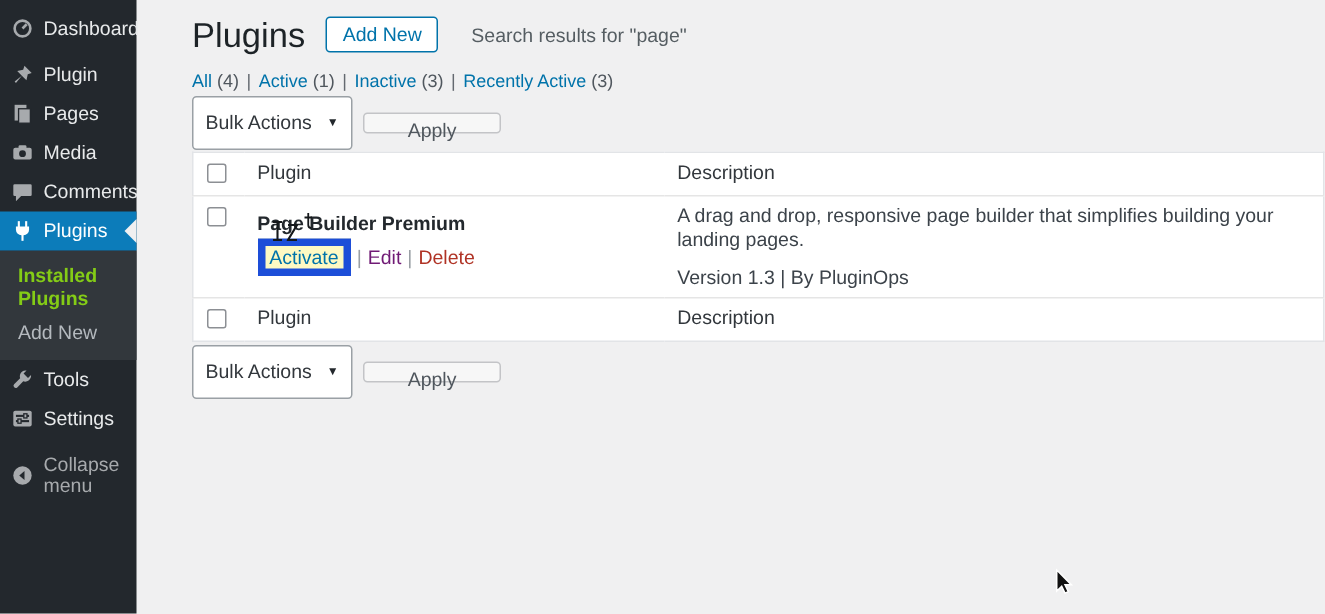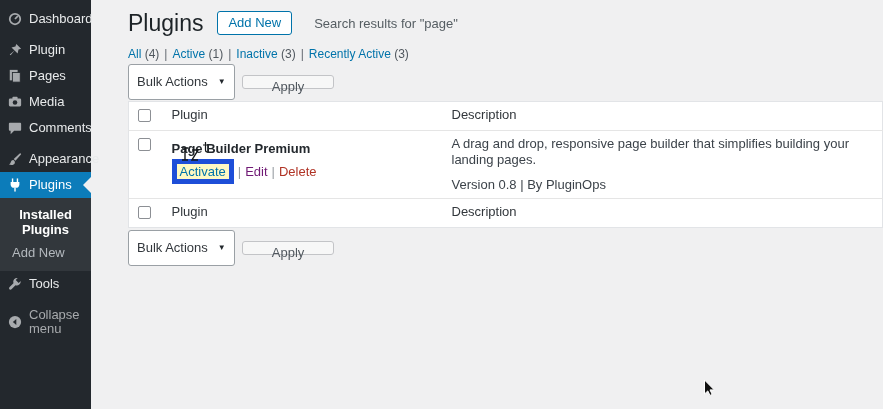--- a/index.html
+++ b/index.html
@@ -23,21 +23,21 @@
   .icon svg { width:14px; height:14px; display:block; }
   .menu-item.gap { margin-top:5px; }
   .menu-item.active { background:#0c7cba; color:#fff; }
   .menu-item.active .icon { color:#fff; }
   .menu-item.active::after {
     content:""; position:absolute; right:0; top:50%; margin-top:-8px;
     border:8px solid transparent; border-right-color:#f0f0f1;
   }
   .submenu { background:#32373c; padding:5px 0 7px; }
   .submenu-item { padding:4px 12px; color:#b4b9be; cursor:pointer; font-size:13px; line-height:15px; }
-  .submenu-item.active { color:#ffffff; font-weight:bold;text-align:center; }
+  .submenu-item.active { color:#84cc16; font-weight:bold; }
   .menu-item.dim { color:#a7aaad; }
 
   
   .content { position:absolute; left:110px; top:0; right:0; bottom:0; padding:8px 0 0 18px; }
   .header-row { display:flex; align-items:center; height:30px; }
   .page-title { font-size:23px; font-weight:400; color:#1d2327; margin:0; line-height:29px; }
   .add-new-btn {
     margin-left:14px; padding:4px 10px; background:#fff; border:1px solid #0073aa;
     border-radius:3px; color:#0073aa; font-size:13px; cursor:pointer; line-height:14px;
   }
@@ -138,29 +138,20 @@
 
   <div class="menu-item">
     <span class="icon">
       <svg viewBox="0 0 16 16">
           <path d="M2 2 h12 a1 1 0 0 1 1 1 v7 a1 1 0 0 1 -1 1 h-7 l-4 4 v-4 h-1 a1 1 0 0 1 -1 -1 v-7 a1 1 0 0 1 1 -1 z" fill="currentColor"></path>
         </svg>
     </span>
     <span>Comments</span>
   </div>
 
-  <div class="menu-item gap">
-    <span class="icon">
-      <svg viewBox="0 0 16 16">
-          <path d="M14 1 L6.5 8 L8.5 10 L15 2.5 Z" fill="currentColor"></path>
-          <path d="M6 9 C4 9 3.5 10.5 3 12 C2.6 13.2 2 13.6 1 14 C3.5 15.5 7 15 7.8 12.5 C8.2 11.2 7.5 9.5 6 9 Z" fill="currentColor"></path>
-        </svg>
-    </span>
-    <span>Appearance</span>
-  </div>
 
   <div class="menu-item active">
     <span class="icon">
       <svg viewBox="0 0 16 16">
           <rect x="4.4" y="0.5" width="1.6" height="4.5" fill="currentColor"></rect>
           <rect x="10" y="0.5" width="1.6" height="4.5" fill="currentColor"></rect>
           <path d="M3 4.5 h10 v2.5 a4.2 4.2 0 0 1 -4.2 4.2 h-1.6 A4.2 4.2 0 0 1 3 7 Z" fill="currentColor"></path>
           <rect x="7.2" y="11" width="1.6" height="4.5" fill="currentColor"></rect>
         </svg>
     </span>
@@ -175,20 +166,32 @@
 
   <div class="menu-item">
     <span class="icon">
       <svg viewBox="0 0 16 16">
           <path d="M14.5 4.5 A4.5 4.5 0 0 1 8.6 9.4 L4 14 A1.7 1.7 0 0 1 1.6 11.6 L6.2 7 A4.5 4.5 0 0 1 11.1 1.1 L8.8 3.4 L12.2 6.8 Z" fill="currentColor"></path>
         </svg>
     </span>
     <span>Tools</span>
   </div>
 
+  <div class="menu-item">
+    <span class="icon">
+      <svg viewBox="0 0 16 16">
+          <rect x="1" y="2" width="14" height="12" rx="1.5" fill="currentColor"></rect>
+          <rect x="3" y="5.2" width="10" height="1.6" fill="#23282d"></rect>
+          <rect x="3" y="9.2" width="10" height="1.6" fill="#23282d"></rect>
+          <rect x="9" y="4.4" width="2.4" height="3.2" fill="currentColor" stroke="#23282d"></rect>
+          <rect x="4.5" y="8.4" width="2.4" height="3.2" fill="currentColor" stroke="#23282d"></rect>
+        </svg>
+    </span>
+    <span>Settings</span>
+  </div>
 
   <div class="menu-item gap dim">
     <span class="icon">
       <svg viewBox="0 0 16 16">
           <circle cx="8" cy="8" r="7" fill="currentColor"></circle>
           <path d="M9.5 4.5 L5.5 8 L9.5 11.5 Z" fill="#23282d"></path>
         </svg>
     </span>
     <span>Collapse menu</span>
   </div>
@@ -227,21 +230,21 @@
       <tr>
         <td class="col-cb"><span class="checkbox"></span></td>
         <td class="name-cell">
           <div class="plugin-name">Page Builder Premium</div>
           <div class="row-actions">
             <a class="activate-link">Activate</a><span class="action-sep">|</span><a class="edit-link">Edit</a><span class="action-sep">|</span><a class="delete-link">Delete</a>
           </div>
         </td>
         <td class="desc-cell">
           <div>A drag and drop, responsive page builder that simplifies building your landing pages.</div>
-          <div class="plugin-meta">Version 0.8 | By PluginOps</div>
+          <div class="plugin-meta">Version 1.3 | By PluginOps</div>
         </td>
       </tr>
     </tbody>
     <tfoot>
       <tr>
         <td class="col-cb"><span class="checkbox"></span></td>
         <td>Plugin</td>
         <td>Description</td>
       </tr>
     </tfoot>

